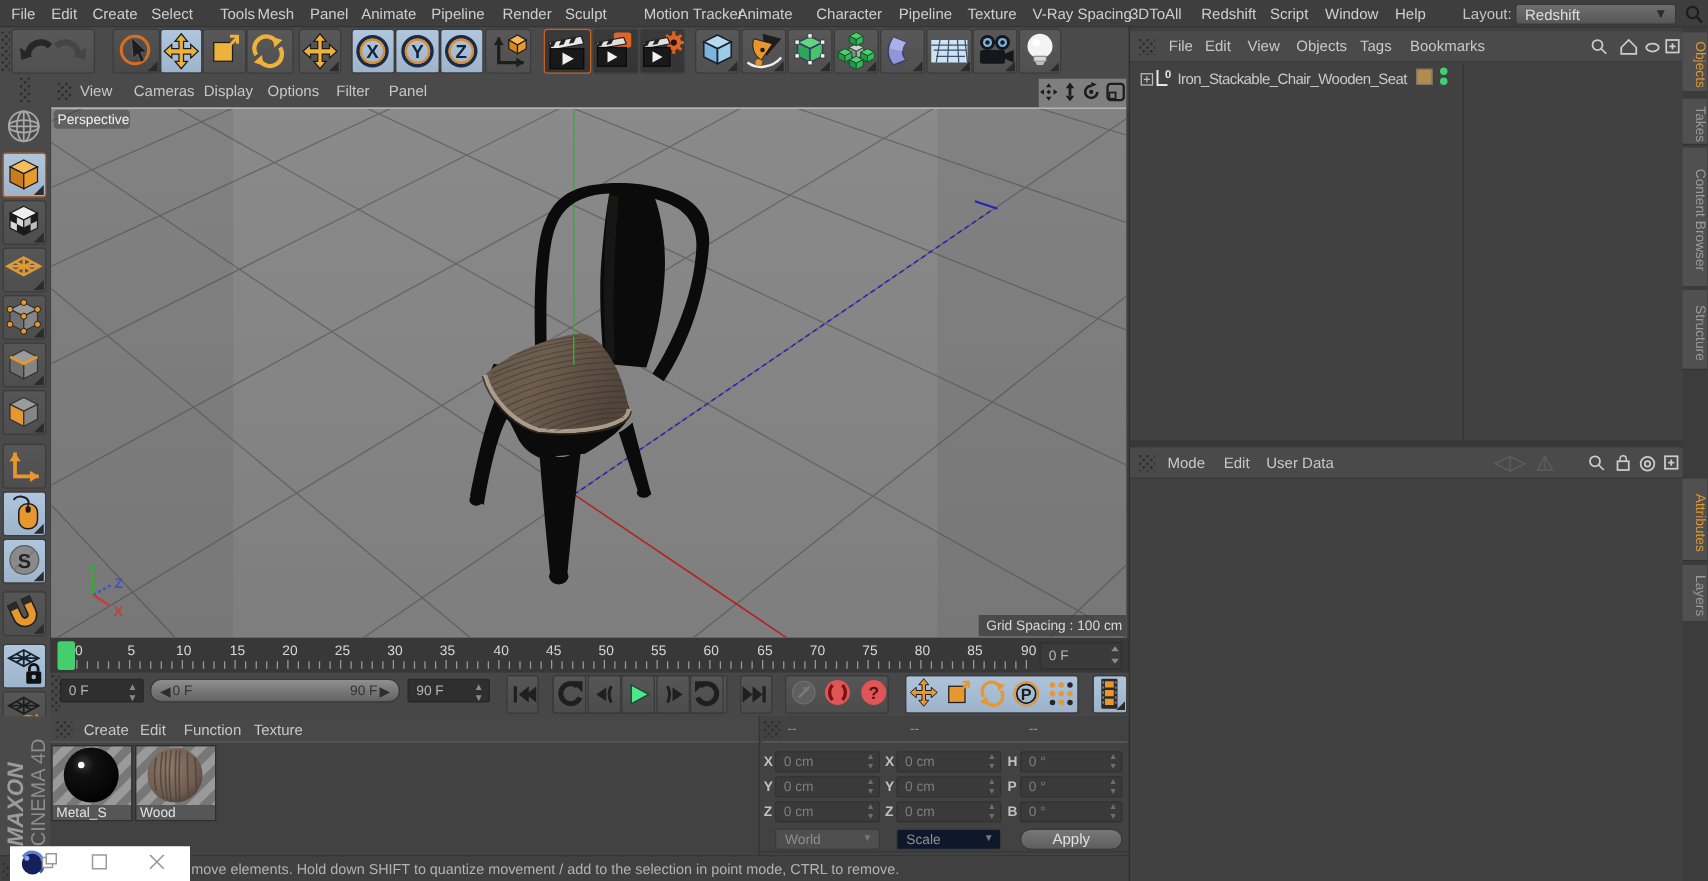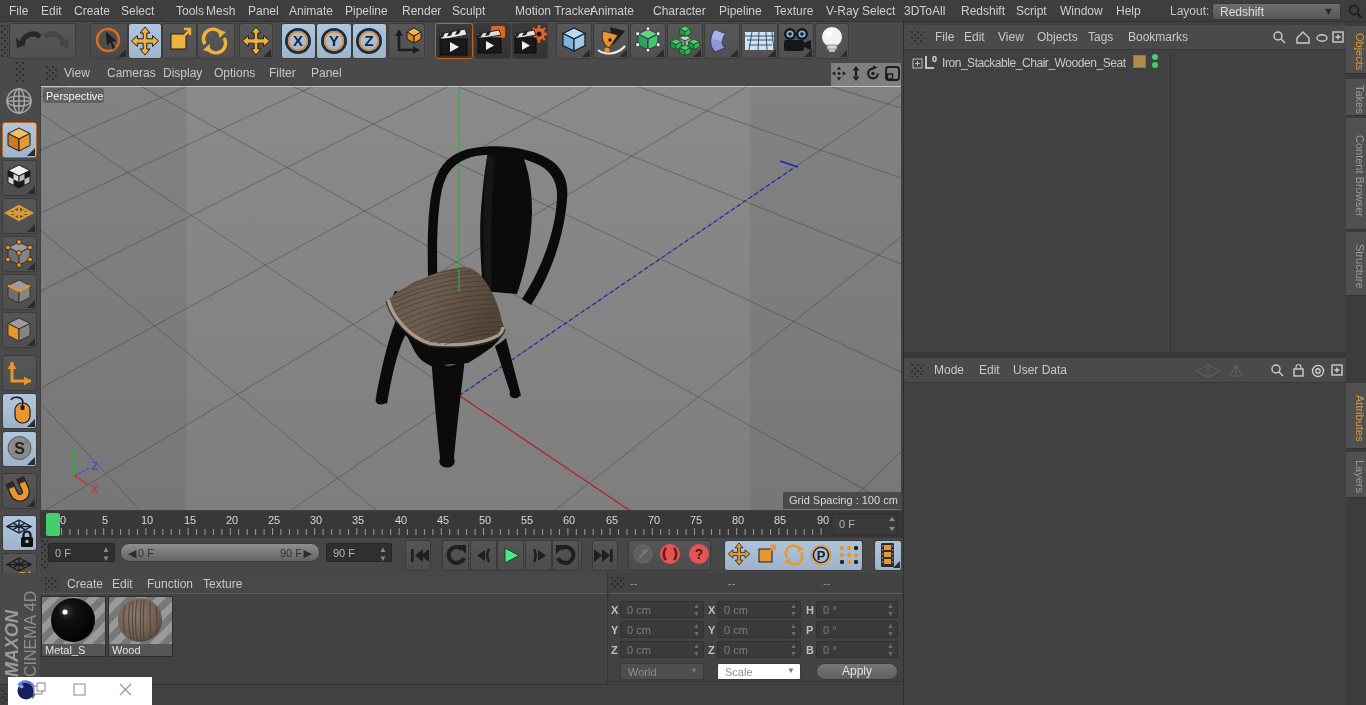--- a/index.html
+++ b/index.html
@@ -77,21 +77,21 @@
 <span class="mi" style="left:248px">Panel</span>
 <span class="mi" style="left:289px">Animate</span>
 <span class="mi" style="left:345px">Pipeline</span>
 <span class="mi" style="left:402px">Render</span>
 <span class="mi" style="left:452px">Sculpt</span>
 <span class="mi" style="left:515px">Motion Tracker</span>
 <span class="mi" style="left:590px">Animate</span>
 <span class="mi" style="left:653px">Character</span>
 <span class="mi" style="left:719px">Pipeline</span>
 <span class="mi" style="left:774px">Texture</span>
-<span class="mi" style="left:826px">V-Ray Select</span>
+<span class="mi" style="left:826px">V-Ray Spacing</span>
 <span class="mi" style="left:904px">3DToAll</span>
 <span class="mi" style="left:961px">Redshift</span>
 <span class="mi" style="left:1016px">Script</span>
 <span class="mi" style="left:1060px">Window</span>
 <span class="mi" style="left:1116px">Help</span>
 <span class="mi" style="left:1170px;color:#c4c4c4">Layout:</span>
 <span style="position:absolute;left:1212px;top:3px;width:129px;height:17px;border-radius:3px;
 background:linear-gradient(#6e6e6e,#565656);border:1px solid #383838;color:#dedede;font-size:12px;">
 <span style="position:absolute;left:7px;top:1px">Redshift</span>
 <span style="position:absolute;right:6px;top:1px;color:#2a2a2a;font-size:11px">▼</span>
@@ -848,29 +848,30 @@
       </div>
       <span class="clabel" style="left:198px;top:71px">B</span>
       <div class="cfield" style="left:208px;top:68px;width:82px">
 <span style="position:absolute;left:6px;top:2px">0 °</span>
 <span style="position:absolute;right:3px;top:0px;color:#6e6e6e;font-size:7px;line-height:8px">▲<br>▼</span>
       </div>
 <div class="abs" style="left:12px;top:90px;width:84px;height:17px;border-radius:2px;background:#4e4e4e;border:1px solid #3a3a3a;color:#8e8e8e;font-size:11px">
 <span class="abs" style="left:7px;top:2px">World</span>
         <span class="abs" style="right:5px;top:2px;font-size:8px;color:#777">▼</span>
       </div>
-<div class="abs" style="left:109px;top:90px;width:84px;height:17px;border-radius:2px;background:#ffffff;border:1px solid #3a3a3a;color:#8e8e8e;font-size:11px">
+<div class="abs" style="left:109px;top:90px;width:84px;height:17px;border-radius:2px;background:#0f172a;border:1px solid #3a3a3a;color:#8e8e8e;font-size:11px">
 <span class="abs" style="left:7px;top:2px">Scale</span>
         <span class="abs" style="right:5px;top:2px;font-size:8px;color:#777">▼</span>
       </div>
 <div class="abs" style="left:208px;top:90px;width:82px;height:17px;border-radius:9px;background:linear-gradient(#777,#5e5e5e);border:1px solid #3a3a3a;color:#e0e0e0;font-size:12px;text-align:center">Apply</div>
 <div class="abs" style="left:0px;top:108px;width:296px;height:1px;background:#363636"></div>
 </div>
 <div id="status">
       <div class="abs grip" style="left:2px;top:5px;width:7px;height:13px"></div>
+      <span style="position:absolute;left:153px;top:5px;font-size:11.5px">move elements. Hold down SHIFT to quantize movement / add to the selection in point mode, CTRL to remove.</span>
     </div>
 
 <div id="rpanel">
 <div class="pmenu" style="top:3px">
 <div class="abs grip" style="left:7px;top:6px;width:13px;height:13px"></div>
 <span style="left:31px">File</span>
         <span style="left:60px">Edit</span>
         <span style="left:94px">View</span>
 <span style="left:133px">Objects</span>
         <span style="left:184px">Tags</span>

